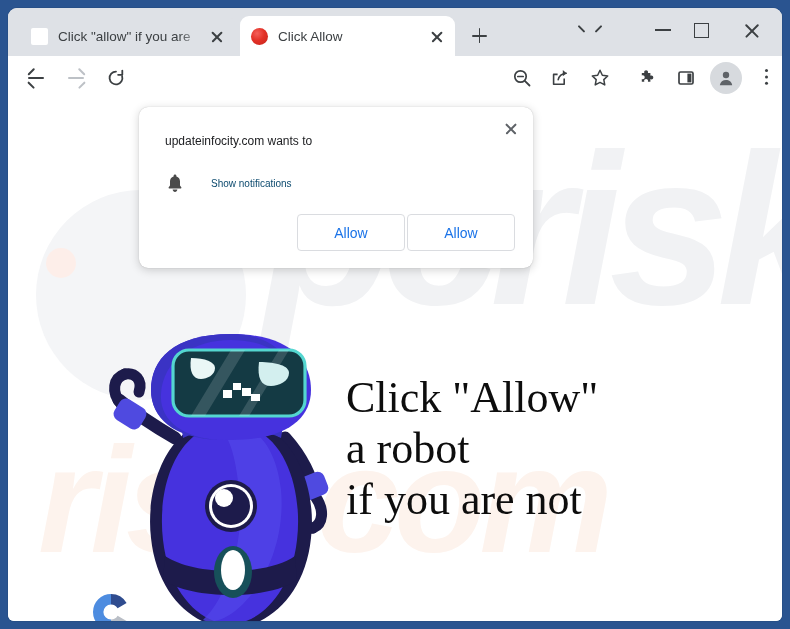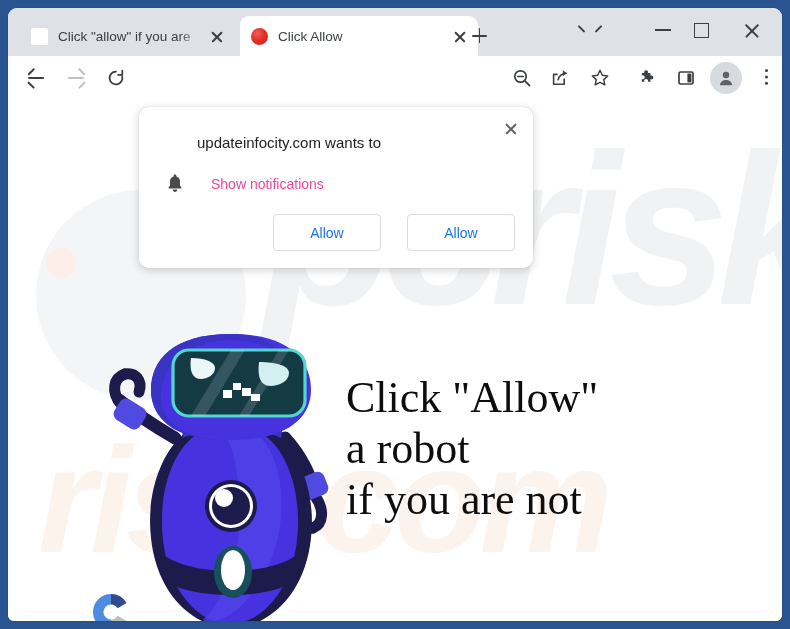--- a/index.html
+++ b/index.html
@@ -11,21 +11,21 @@
   .window{
     position:absolute;left:8px;top:8px;width:774px;height:613px;
     background:#dee1e6;border-radius:9px 9px 6px 6px;overflow:hidden;
     box-shadow:0 0 0 1px rgba(0,0,0,.06);
   }
 
   
   .tabstrip{position:absolute;left:0;top:0;width:774px;height:48px;background:#dee1e6;}
   .tab{position:absolute;top:8px;height:40px;display:flex;align-items:center;border-radius:9px 9px 0 0;}
   .tab.inactive{left:12px;width:215px;background:#dee1e6;}
-  .tab.active{left:232px;width:238px;background:#ffffff;border-radius:9px 9px 0 0;}
+  .tab.active{left:232px;width:215px;background:#ffffff;border-radius:9px 9px 0 0;}
   .tab-favicon{width:17px;height:17px;margin-left:11px;flex:0 0 auto;border-radius:2px;}
   .fav-blank{background:#ffffff;}
   .fav-red{border-radius:50%;background:radial-gradient(circle at 36% 32%, #f4605a 0%, #e33127 45%, #c4241b 100%);}
   .tab-title{
     margin-left:10px;font-size:13.5px;color:#3c4043;white-space:nowrap;overflow:hidden;
     flex:1 1 auto;
   }
   .tab.inactive .tab-title{
     -webkit-mask-image:linear-gradient(to right,#000 82%,transparent 100%);
             mask-image:linear-gradient(to right,#000 82%,transparent 100%);
@@ -145,25 +145,25 @@
     position:absolute;left:131px;top:7px;width:394px;height:161px;
     background:#ffffff;border-radius:9px;
     box-shadow:0 2px 10px rgba(0,0,0,.18), 0 0 1px rgba(0,0,0,.25);
   }
   .dlg-close{position:absolute;right:9px;top:9px;width:26px;height:26px;border-radius:50%;}
   .dlg-close::before,.dlg-close::after{
     content:"";position:absolute;left:6px;top:12.3px;width:14px;height:1.5px;background:#5f6368;border-radius:1px;
   }
   .dlg-close::before{transform:rotate(45deg);}
   .dlg-close::after{transform:rotate(-45deg);}
-  .dlg-title{position:absolute;left:26px;top:27px;font-size:15px;color:#202124;margin-left:32px;}
+  .dlg-title{position:absolute;left:26px;top:27px;font-size:12px;color:#202124;}
   .dlg-perm{position:absolute;left:26px;top:66px;display:flex;align-items:center;}
   .bell{width:20px;height:21px;flex:0 0 auto;}
-  .dlg-perm-label{margin-left:26px;font-size:14px;color:#ec4899;}
-  .dlg-btns{position:absolute;right:18px;bottom:17px;display:flex;gap:26px;}
+  .dlg-perm-label{margin-left:26px;font-size:10px;color:#0c4a6e;}
+  .dlg-btns{position:absolute;right:18px;bottom:17px;display:flex;gap:2px;}
   .dbtn{
     min-width:78px;height:35px;border:1px solid #dadce0;border-radius:4px;background:#fff;
     color:#1a73e8;font-size:14px;font-family:"Liberation Sans",sans-serif;
     display:flex;align-items:center;justify-content:center;padding:0 14px;
   }
 </style>
 </head>
 <body>
 
 <div class="window">

